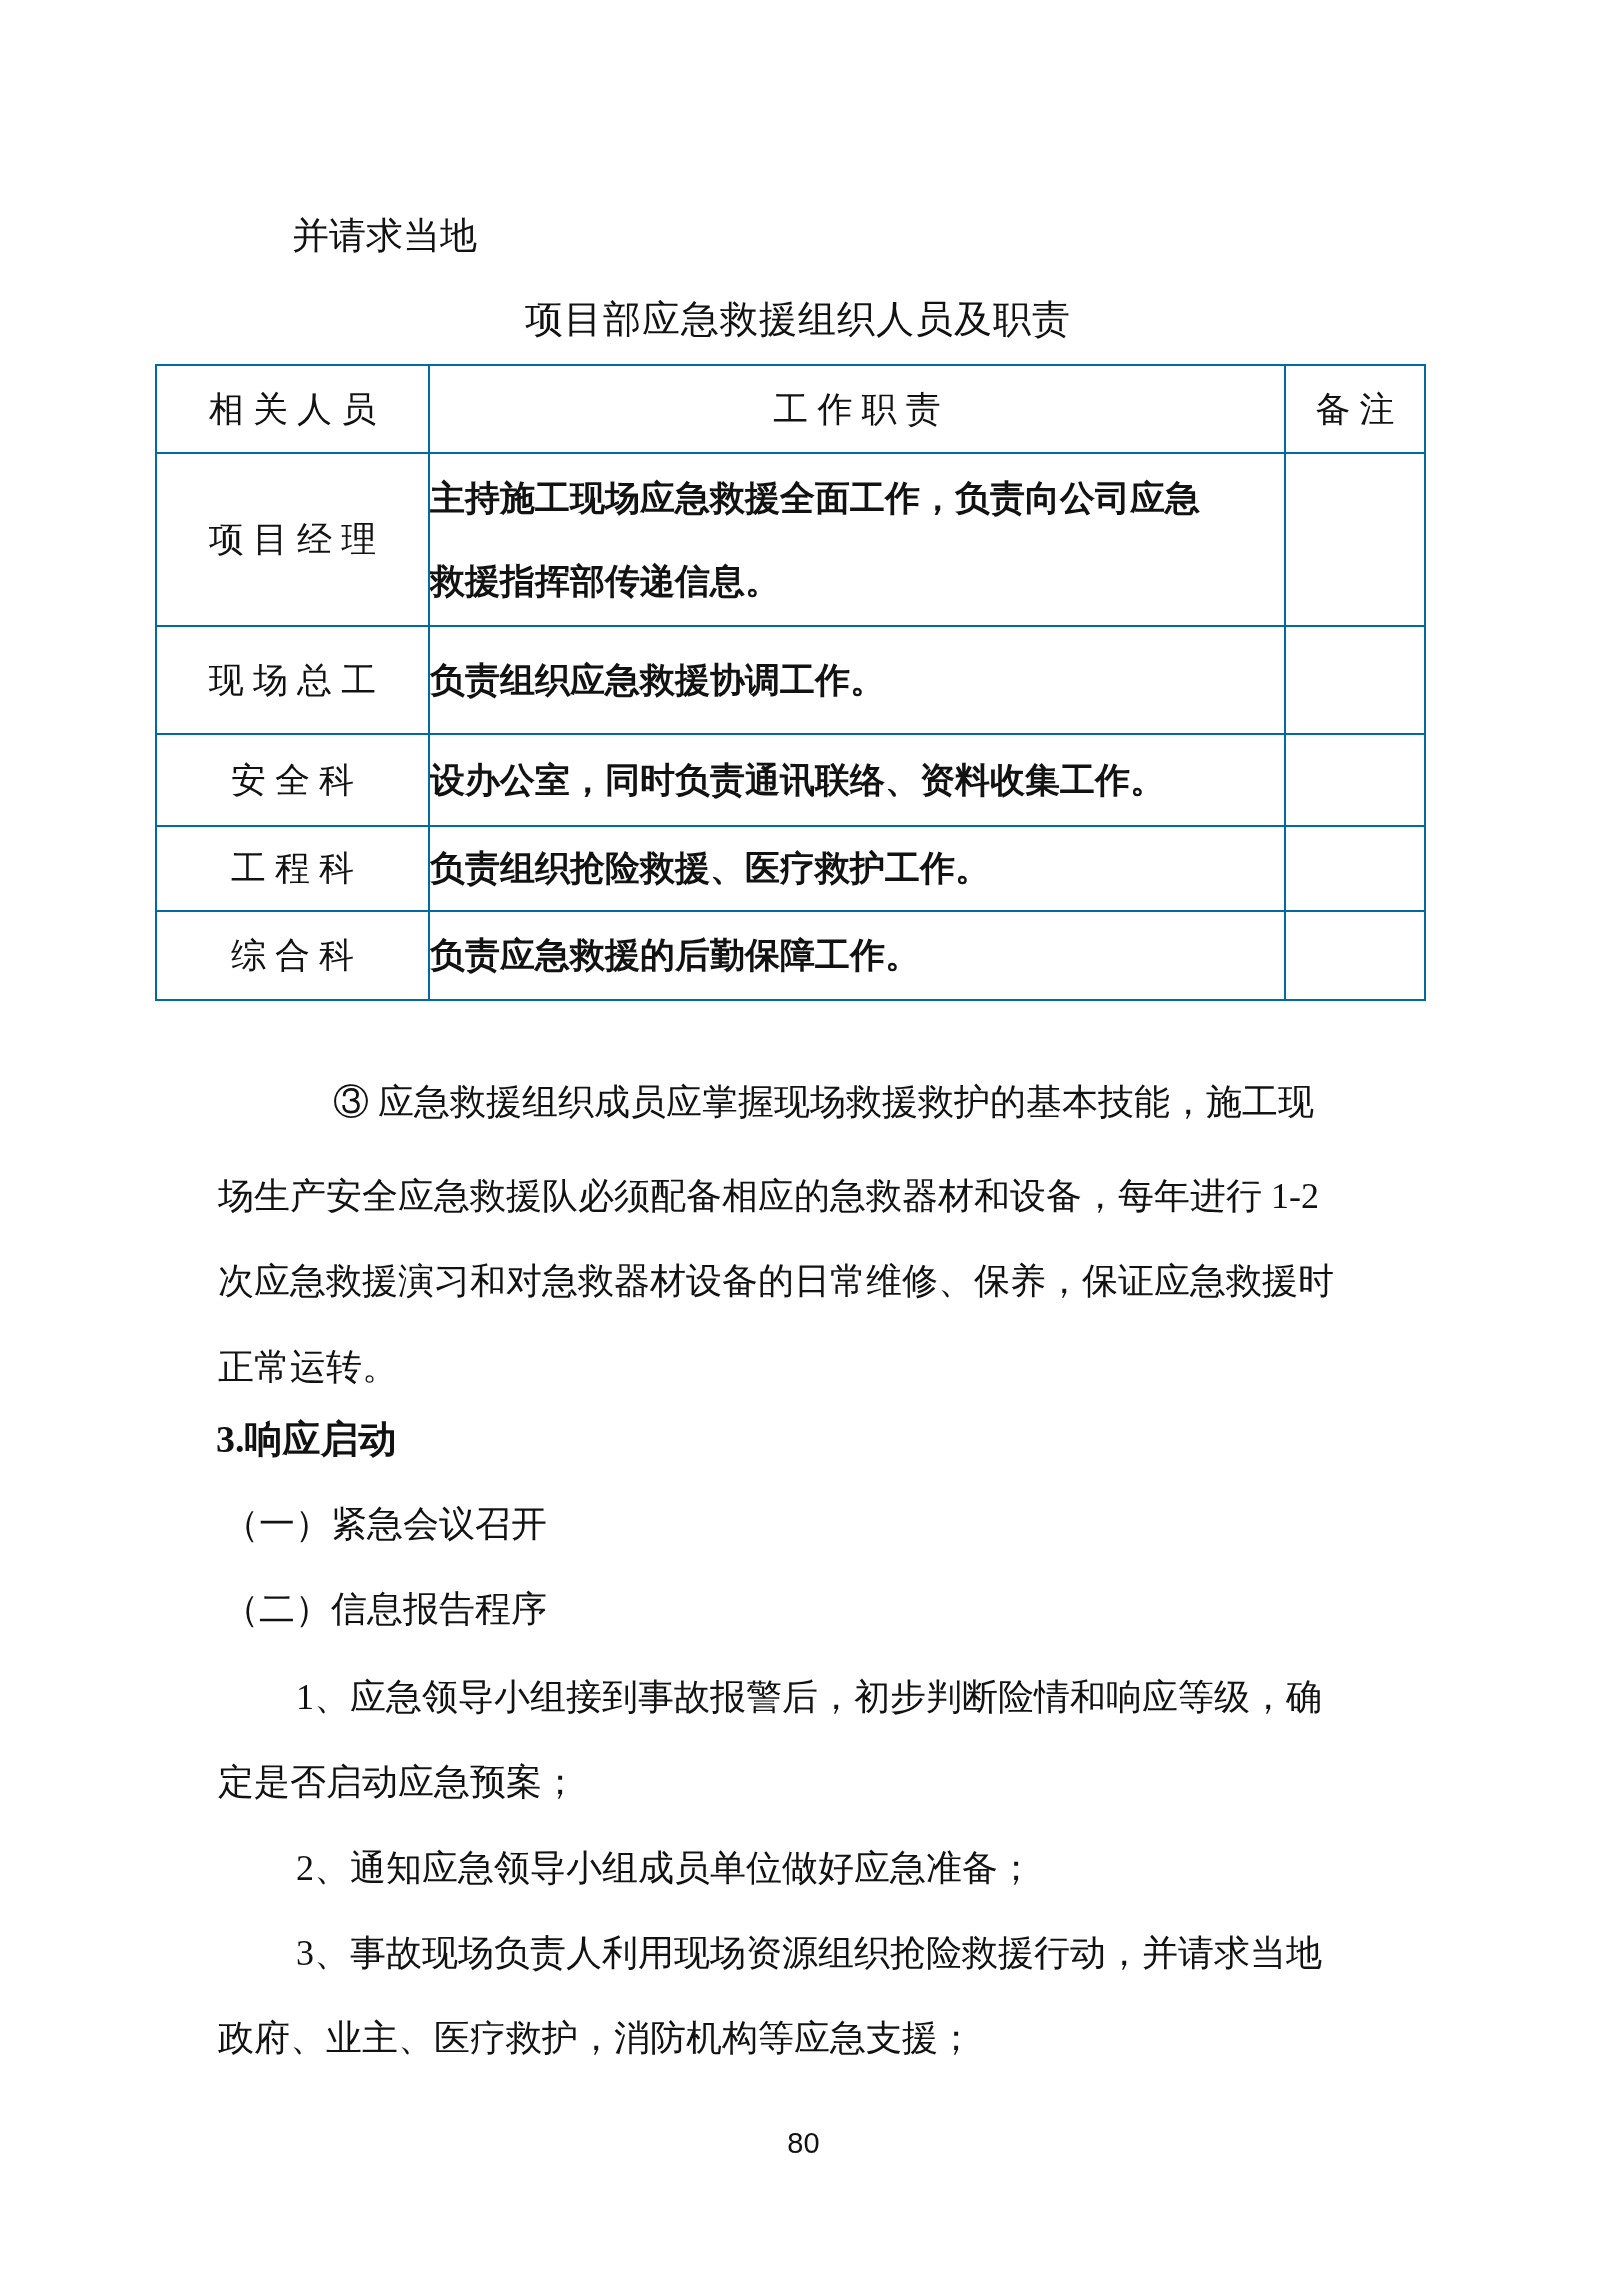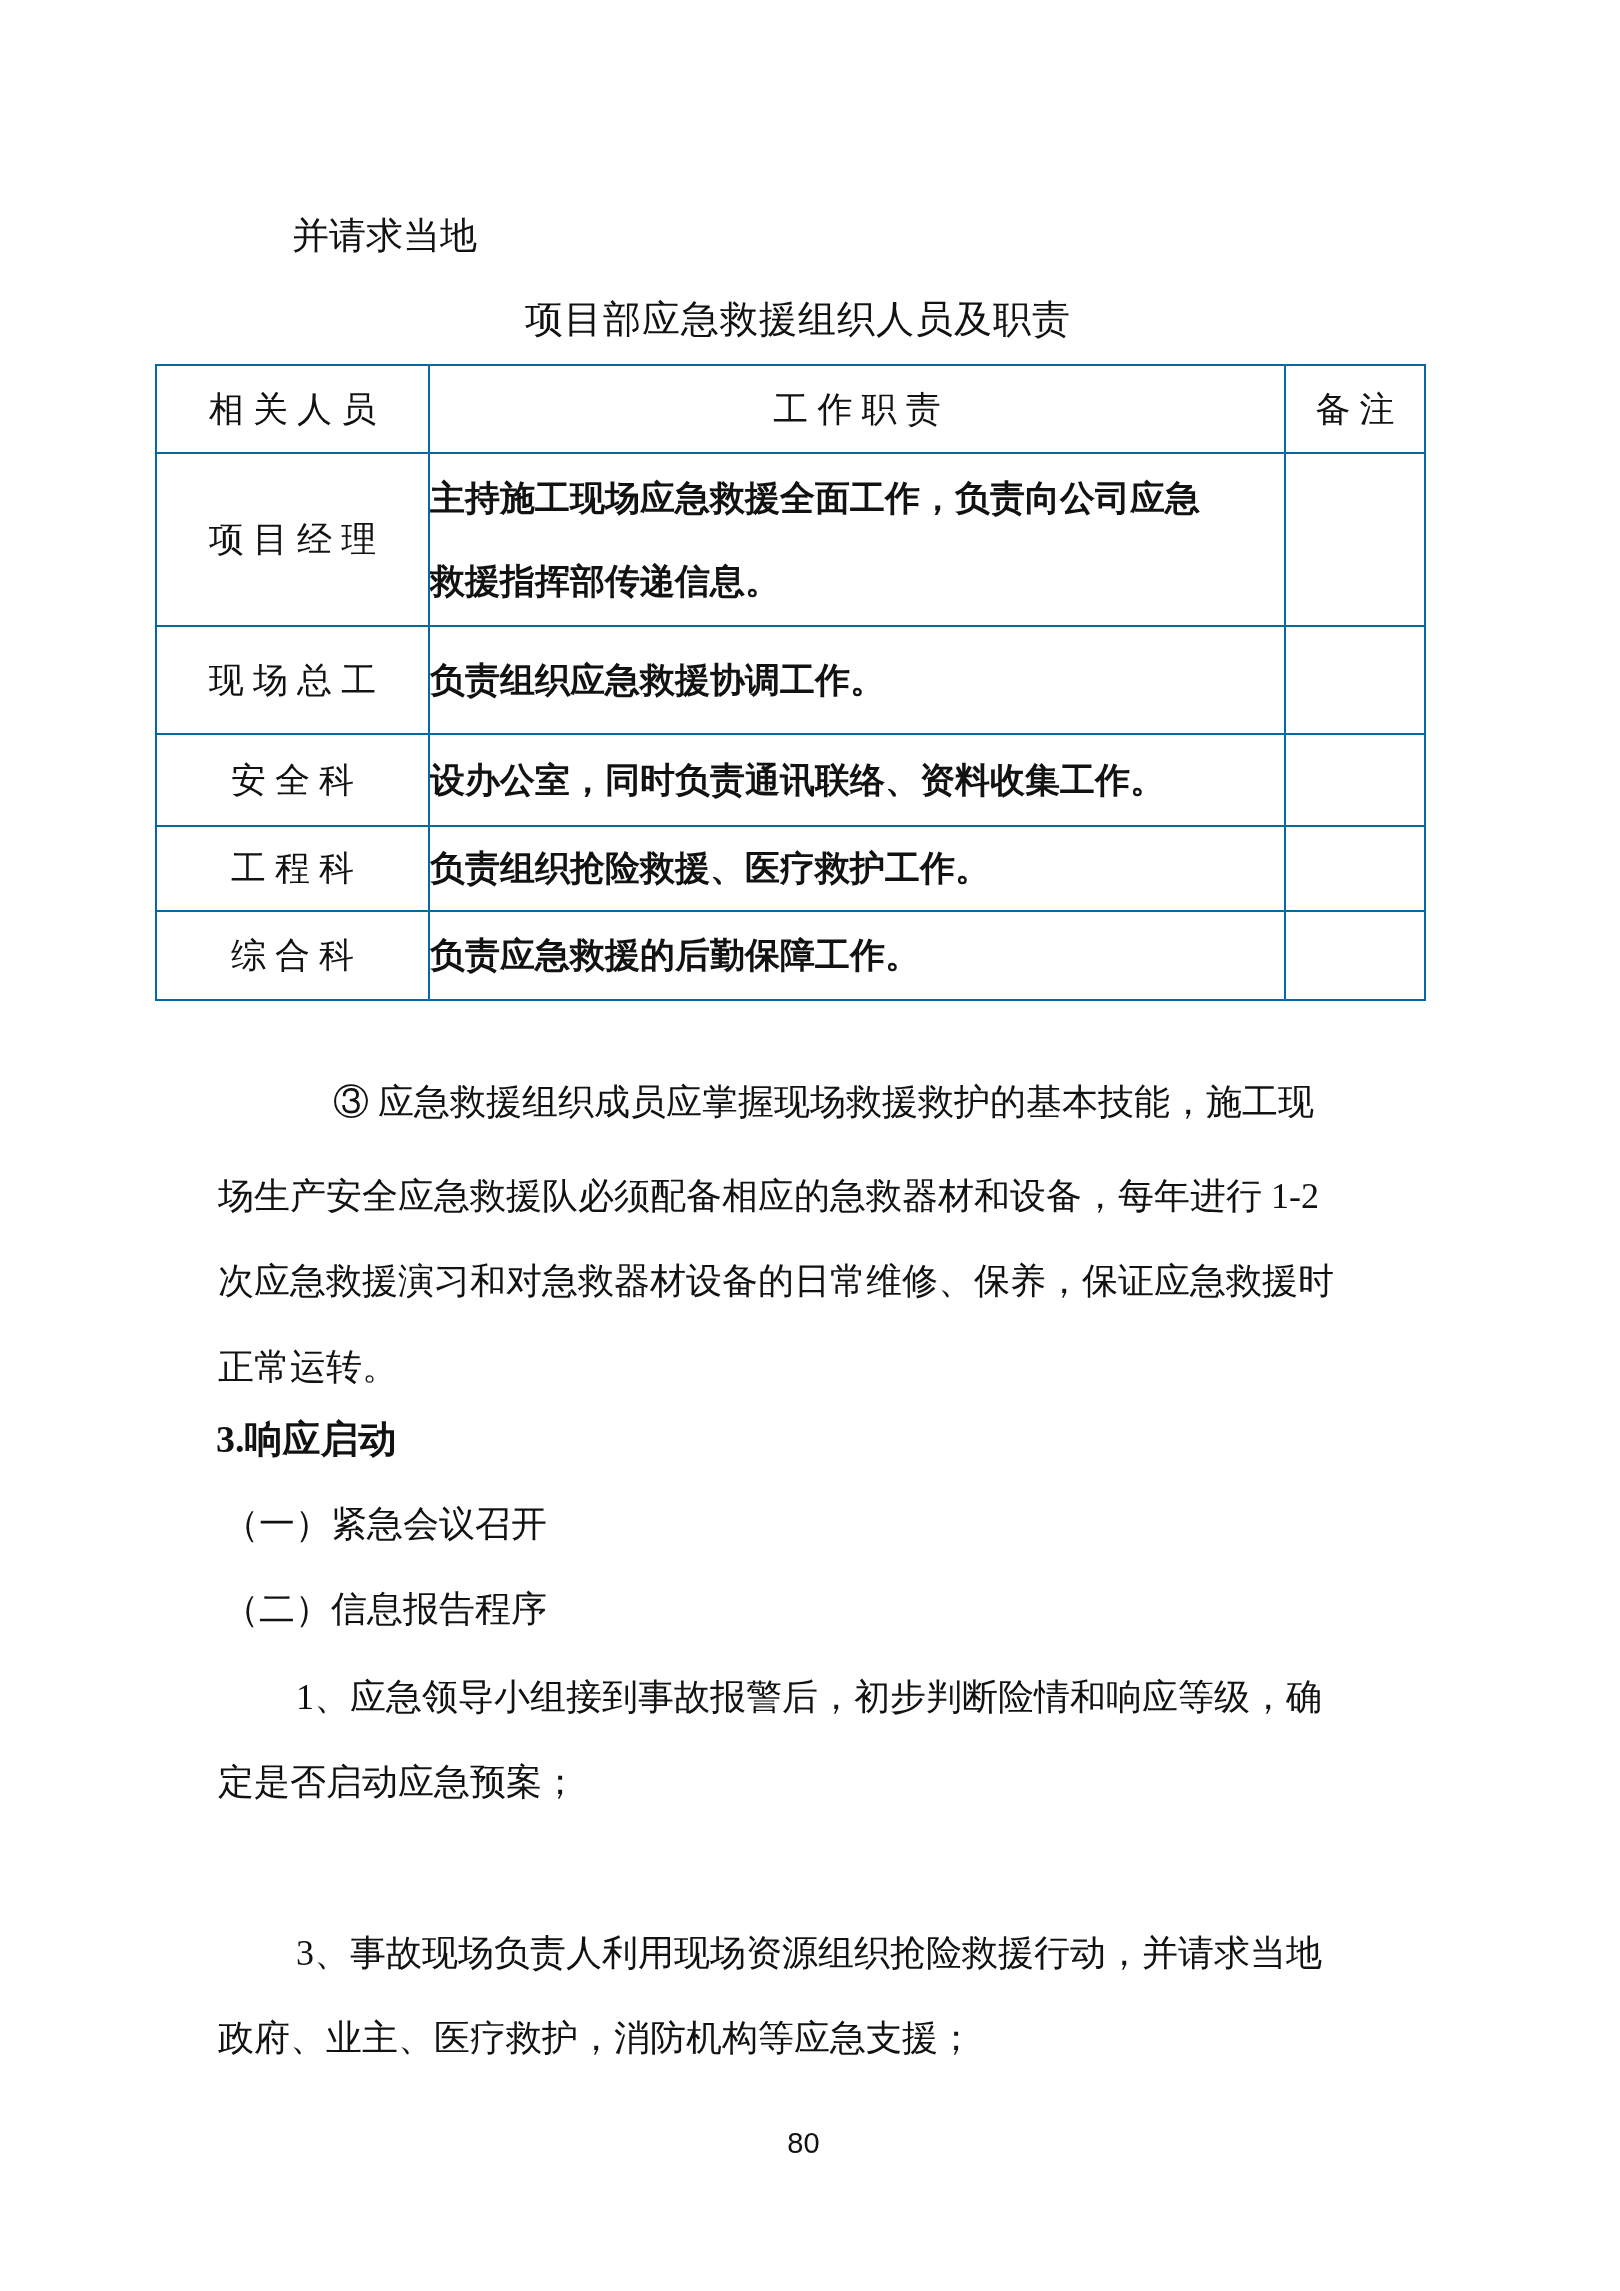--- a/index.html
+++ b/index.html
@@ -125,20 +125,21 @@
   <div class="abs body-line" style="left:218px; top:1346px">正常运转。</div>
 
   <div class="abs body-line bold" style="left:216px; top:1418px; font-size:38px">3.响应启动</div>
 
   <div class="abs body-line" style="left:223px; top:1503px">（一）紧急会议召开</div>
   <div class="abs body-line" style="left:223px; top:1588px">（二）信息报告程序</div>
 
   <div class="abs body-line" style="left:296px; top:1676px">1、应急领导小组接到事故报警后，初步判断险情和响应等级，确</div>
   <div class="abs body-line" style="left:218px; top:1761px">定是否启动应急预案；</div>
 
+  <div class="abs body-line" style="left:296px; top:1847px">2、通知应急领导小组成员单位做好应急准备；</div>
 
   <div class="abs body-line" style="left:296px; top:1932px">3、事故现场负责人利用现场资源组织抢险救援行动，并请求当地</div>
   <div class="abs body-line" style="left:218px; top:2017px">政府、业主、医疗救护，消防机构等应急支援；</div>
 
   <div class="abs page-number">80</div>
 
 </div>
 
 
 </body></html>

